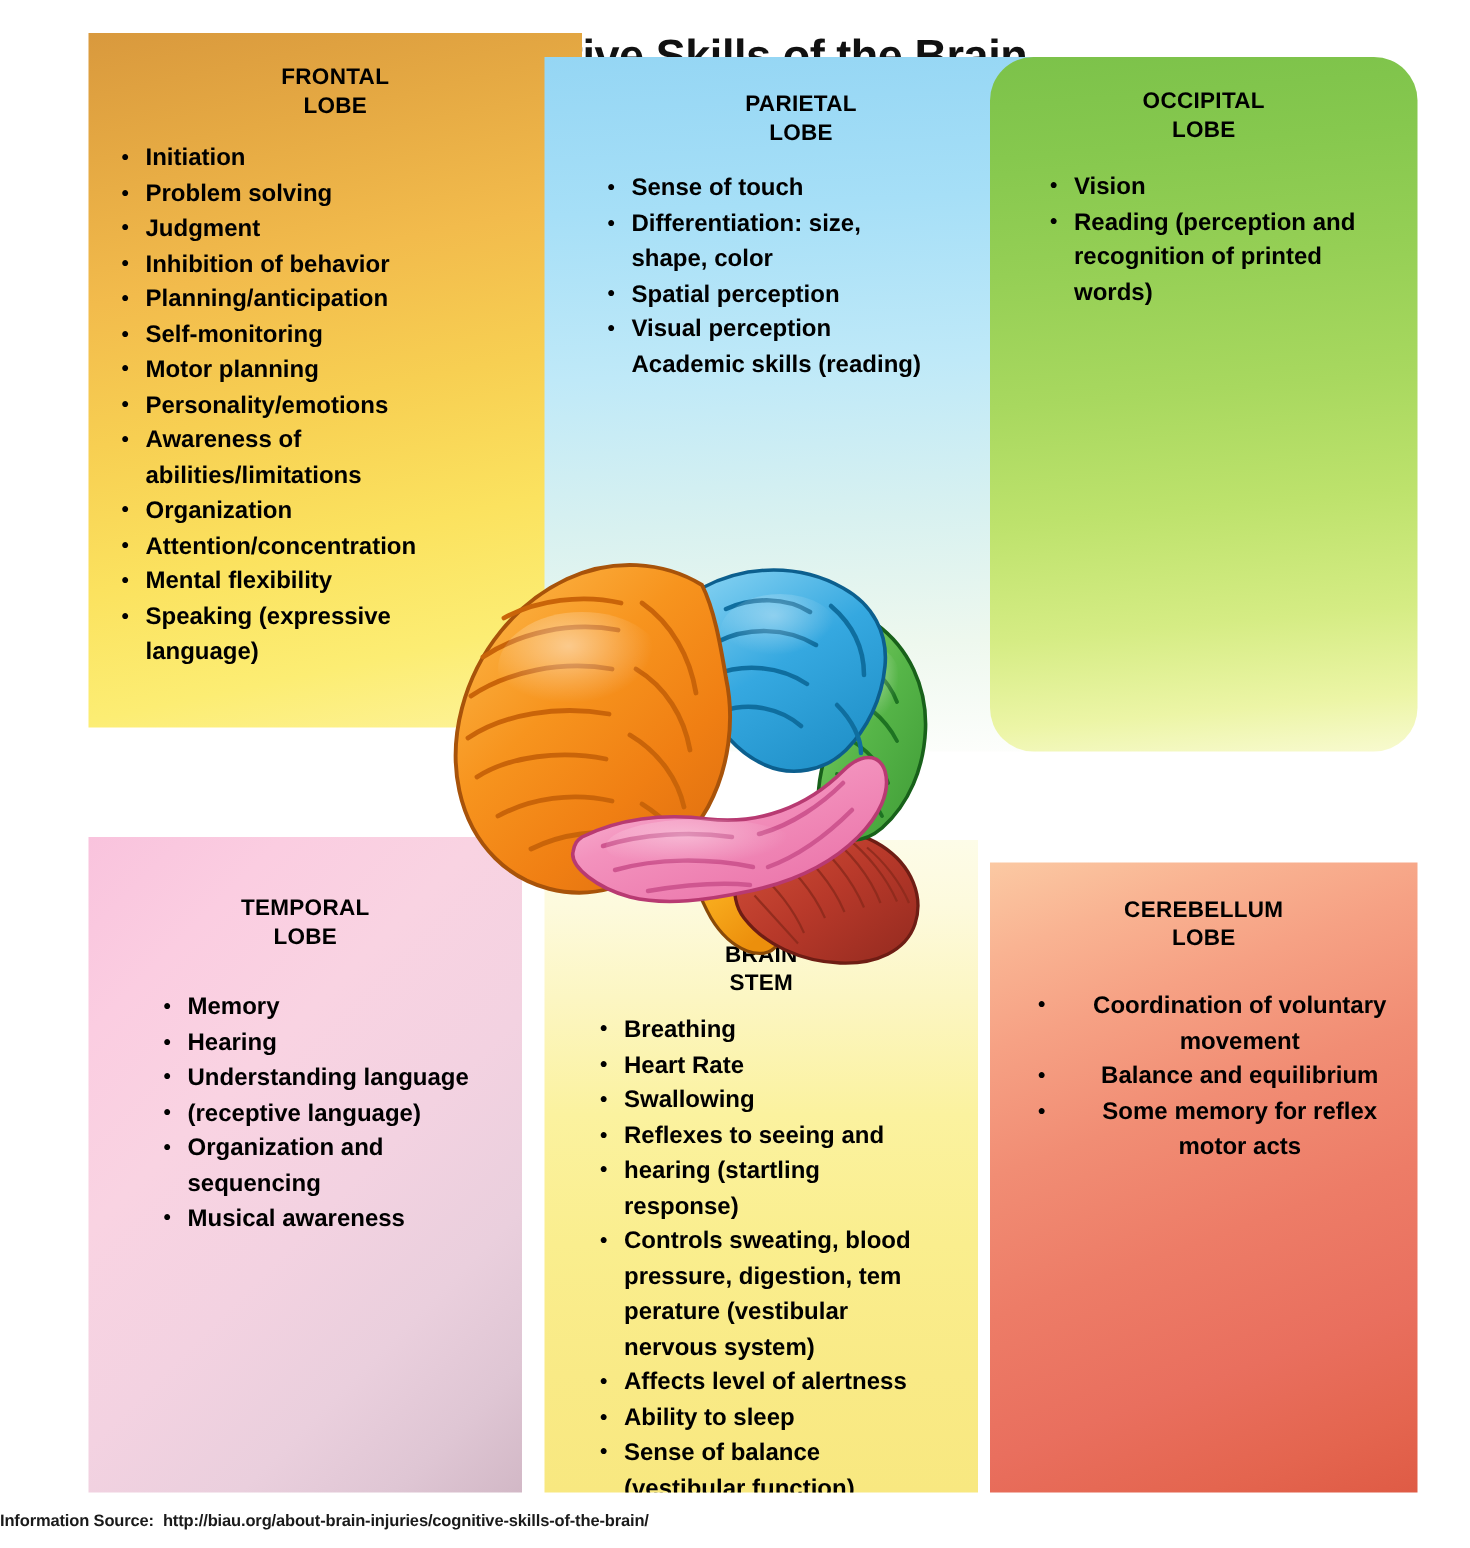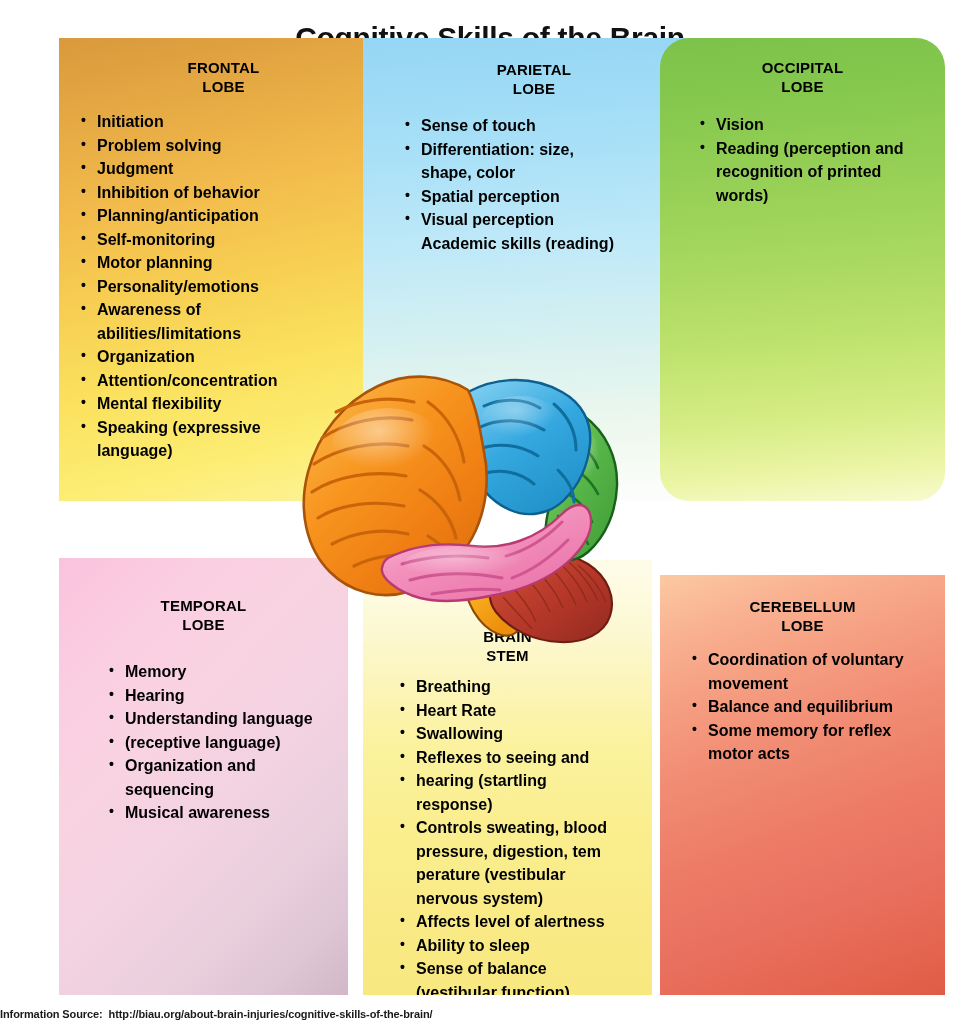--- a/index.html
+++ b/index.html
@@ -63,21 +63,21 @@
     position: absolute;
     left: 2px;
     top: -1px;
     font-size: 14px;
     line-height: 23.5px;
   }
   .skill-list li.cont { padding-left: 18px; }
 
   
   #panel-frontal {
-    left: 59px; top: 38px; width: 329px; height: 463px;
+    left: 59px; top: 22px; width: 329px; height: 463px;
     background: linear-gradient(168deg, #d9993d 0%, #e5a943 16%, #f2bb4c 34%, #f7cf52 52%, #fbe25f 70%, #fced73 86%, #fdf39b 100%);
   }
   #panel-frontal .panel-heading { margin-top: 20px; }
   #panel-frontal .skill-list { margin: 14px 0 0 20px; }
 
   #panel-parietal {
     left: 363px; top: 38px; width: 342px; height: 463px;
     background: linear-gradient(177deg, #95d6f4 0%, #a6dff7 22%, #bfe9f8 45%, #d8f1f0 66%, #eef8ee 84%, #fdfefc 100%);
   }
   #panel-parietal .panel-heading { margin-top: 22px; }
@@ -103,21 +103,21 @@
     background: linear-gradient(180deg, #fdfce8 0%, #fdfadd 10%, #fcf6c3 24%, #fbf29f 42%, #faee8e 62%, #f9ea86 82%, #f8e880 100%);
   }
   #panel-brainstem .panel-heading { margin-top: 67px; }
   #panel-brainstem .skill-list { margin: 10px 0 0 35px; }
 
   #panel-cerebellum {
     left: 660px; top: 575px; width: 285px; height: 420px;
     background: linear-gradient(160deg, #fbc9a3 0%, #f9b392 12%, #f6a184 24%, #f18d74 40%, #ed7c67 58%, #e96f5e 76%, #e4654f 90%, #df5b45 100%);
   }
   #panel-cerebellum .panel-heading { margin-top: 22px; }
-  #panel-cerebellum .skill-list { margin: 13px 0 0 30px; }
+  #panel-cerebellum .skill-list { margin: 24px 0 0 30px; text-align: center; }
 
   
   #brain-illustration {
     position: absolute;
     left: 262px;
     top: 350px;
     width: 400px;
     height: 300px;
     pointer-events: none;
   }

